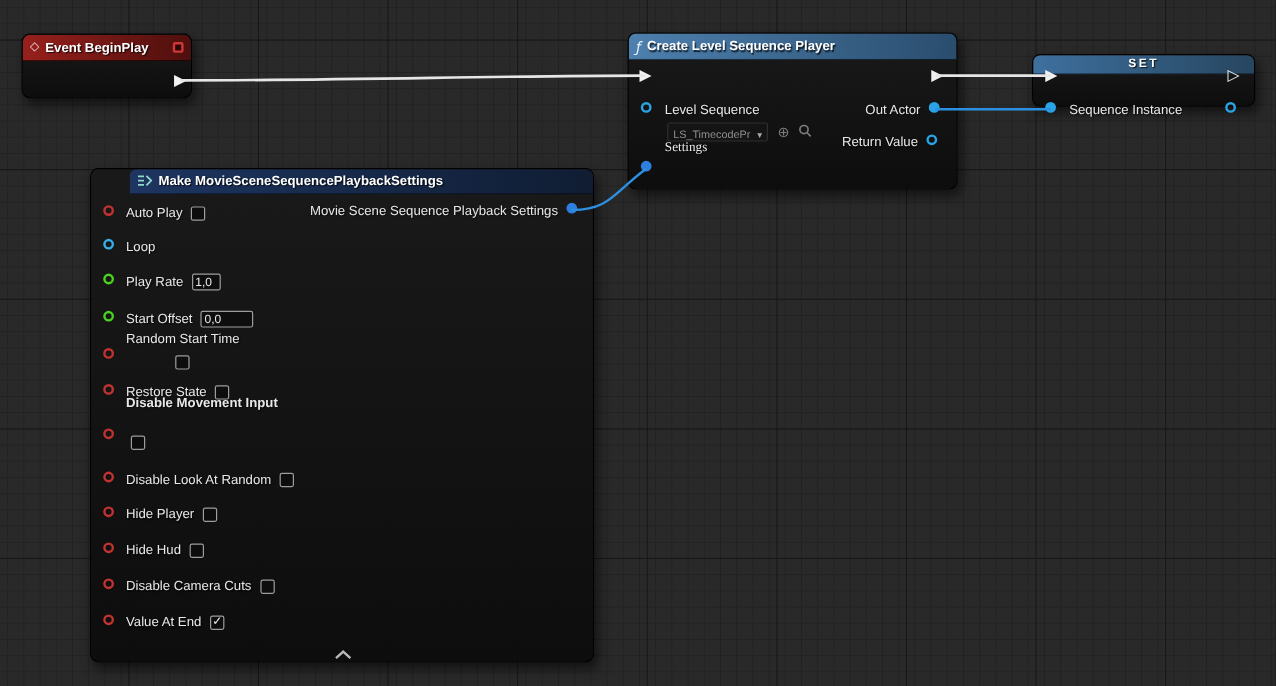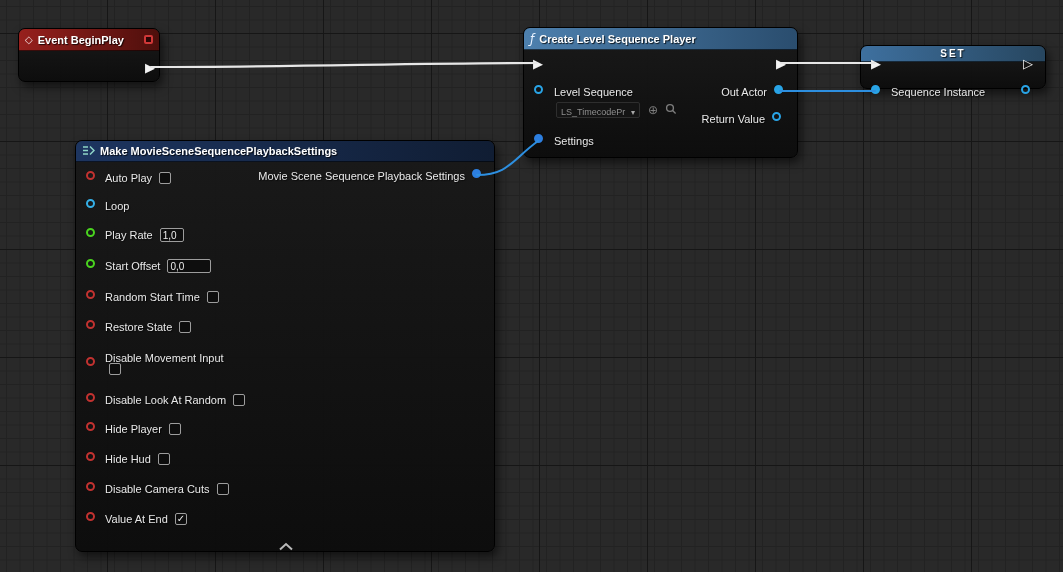--- a/index.html
+++ b/index.html
@@ -97,41 +97,41 @@
     </div>
     <span class="ghost-btn" style="left:122px;top:75px;">⊕</span>
     <span class="ghost-btn" style="left:140px;top:75px;">
       <svg width="12" height="12" viewBox="0 0 12 12">
         <circle cx="5" cy="5" r="3.4" fill="none" stroke="#7d7d7d" stroke-width="1.4"></circle>
         <line x1="7.6" y1="7.6" x2="10.6" y2="10.6" stroke="#7d7d7d" stroke-width="1.4"></line>
       </svg>
     </span>
 
     <span class="cpin p-struct filled" style="left:10px;top:106px;"></span>
-    <span class="plabel abslabel" style="left:30px;top:106px;">Settings</span>
+    <span class="plabel abslabel" style="left:30px;top:88px;font-family:Liberation Serif, serif;">Settings</span>
 
     <span class="plabel abslabel r" style="right:30px;top:57px;">Out Actor</span>
     <span class="cpin p-obj filled" style="left:250px;top:57px;"></span>
 
     <span class="plabel abslabel r" style="right:32px;top:84px;">Return Value</span>
     <span class="cpin p-obj" style="left:248px;top:84px;"></span>
   </div>
 
   <div class="node" style="left:860px;top:45px;width:186px;height:44px;">
     <div class="hdr hdr-set">
       <span class="hdr-title" style="font-size:10px;letter-spacing:2px;">SET</span>
     </div>
     <span class="exec" style="left:10px;top:11px;">▶</span>
     <span class="exec" style="left:162px;top:11px;">▷</span>
     <span class="cpin p-obj filled" style="left:10px;top:39px;"></span>
     <span class="plabel abslabel" style="left:30px;top:39px;">Sequence Instance</span>
     <span class="cpin p-obj" style="left:160px;top:39px;"></span>
   </div>
 
-  <div class="node" style="left:75px;top:140px;width:420px;height:412px;">
+  <div class="node" style="left:75px;top:140px;width:420px;height:412px;padding-left:32px;">
     <div class="hdr hdr-make">
       <span class="ico">
         <svg width="13" height="11" viewBox="0 0 13 11">
           <path d="M1 2 h5 M1 5.5 h5 M1 9 h5" stroke="#8fd6c8" stroke-width="1.5" fill="none"></path>
           <path d="M8 1.5 L12 5.5 L8 9.5" stroke="#8fd6c8" stroke-width="1.5" fill="none"></path>
         </svg>
       </span>
       <span class="hdr-title">Make MovieSceneSequencePlaybackSettings</span>
     </div>
 
@@ -155,33 +155,33 @@
       <input class="numbox" style="width: 24px;" value="1,0">
     </div>
 
     <span class="cpin p-float" style="left:10px;top:118px;"></span>
     <div class="mrow" style="top:117px;">
       <span class="plabel">Start Offset</span>
       <input class="numbox" style="width: 44px;" value="0,0">
     </div>
 
     <span class="cpin p-bool" style="left:10px;top:149px;"></span>
-    <div class="mrow" style="top:148px;">
+    <div class="mrow" style="top:136px;flex-direction:column;">
       <span class="plabel">Random Start Time</span>
       <span class="checkbox"></span>
     </div>
 
     <span class="cpin p-bool" style="left:10px;top:179px;"></span>
     <div class="mrow" style="top:178px;">
       <span class="plabel">Restore State</span>
       <span class="checkbox"></span>
     </div>
 
     <span class="cpin p-bool" style="left:10px;top:216px;"></span>
-    <span class="plabel abslabel" style="left:29px;top:210px;">Disable Movement Input</span>
+    <span class="plabel abslabel" style="left:29px;top:188px;font-weight:bold;">Disable Movement Input</span>
     <span class="checkbox" style="position:absolute;left:33px;top:222px;"></span>
 
     <span class="cpin p-bool" style="left:10px;top:252px;"></span>
     <div class="mrow" style="top:251px;">
       <span class="plabel">Disable Look At Random</span>
       <span class="checkbox"></span>
     </div>
 
     <span class="cpin p-bool" style="left:10px;top:281px;"></span>
     <div class="mrow" style="top:280px;">

